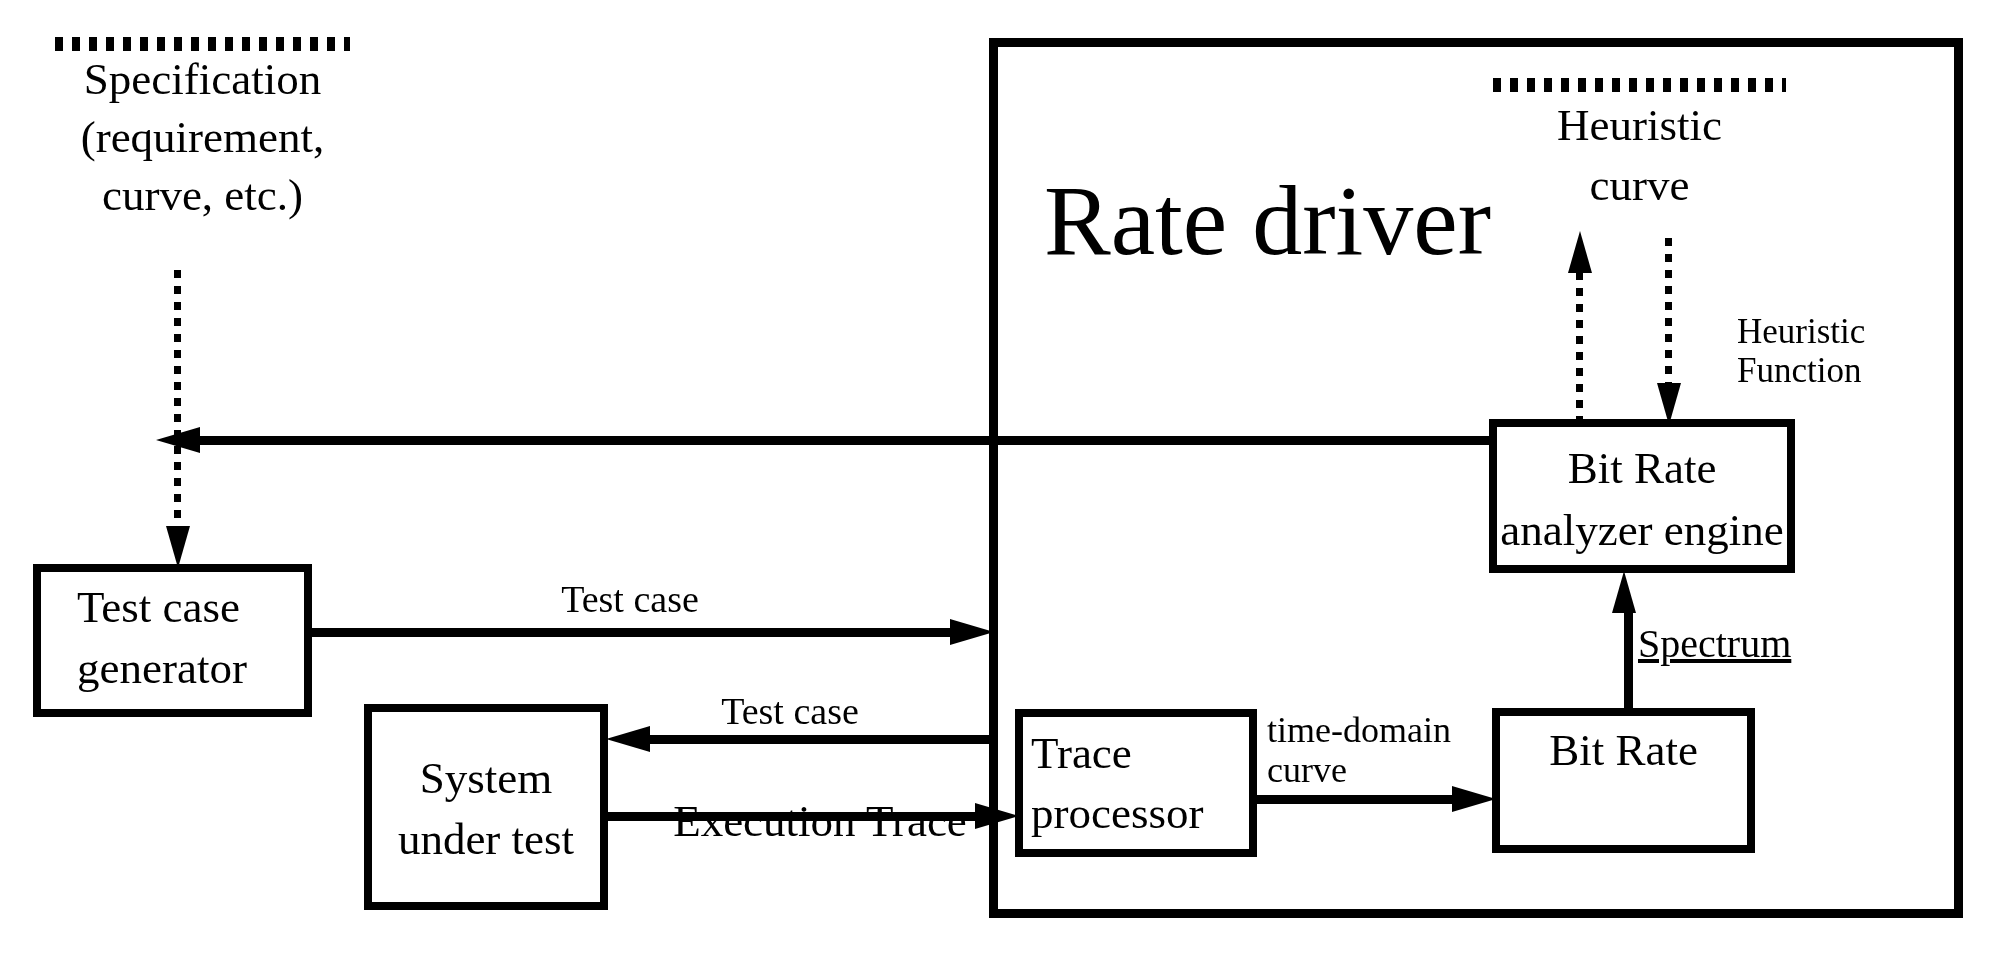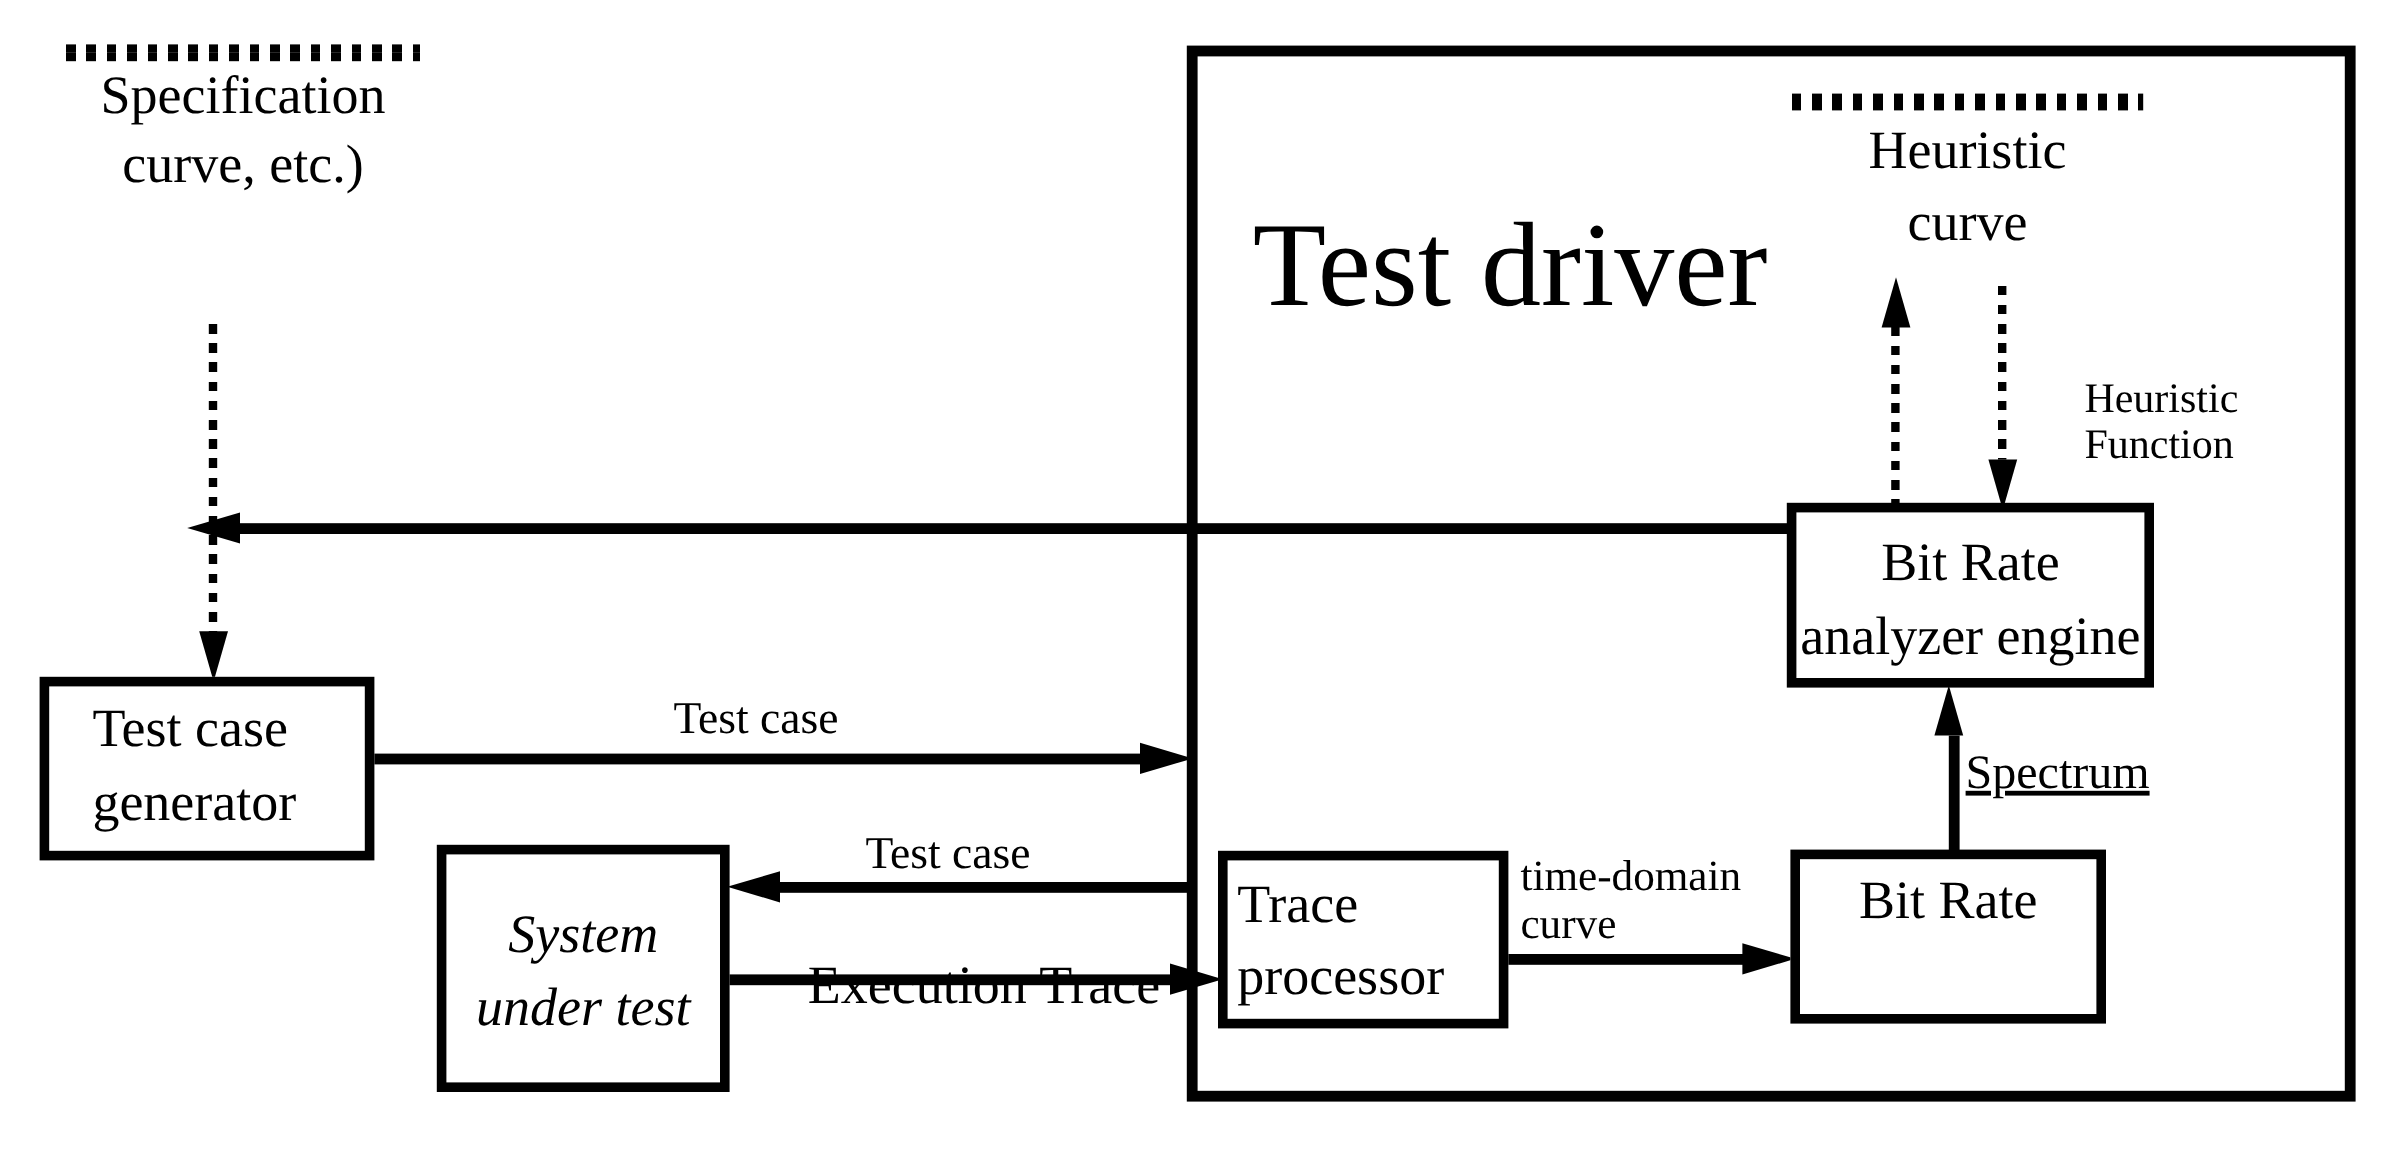--- a/index.html
+++ b/index.html
@@ -24,44 +24,45 @@
   .ah.right{border-width:13px 0 13px 44px;border-left-color:#000;}
   .ah.up{border-width:0 12px 42px 12px;border-bottom-color:#000;}
   .ah.down{border-width:42px 12px 0 12px;border-top-color:#000;}
 </style>
 </head>
 <body>
 
 <div id="canvas">
 
   <div class="bigbox" style="left:989px;top:38px;width:974px;height:880px;"></div>
-  <div class="label" style="left:1044px;top:163px;font-size:100px;">Test driver</div>
+  <div class="label" style="left:1044px;top:163px;font-size:100px;">Rate driver</div>
 
   <div class="dotbox" style="left:55px;top:37px;width:295px;height:231px;">
     <div class="t"></div>
     <div class="b"></div>
     <div class="l"></div>
     <div class="r"></div>
   </div>
   <div class="label center" style="left:55px;top:50px;width:295px;font-size:45px;line-height:58px;">
     <div>Specification</div>
+    <div>(requirement,</div>
     <div>curve, etc.)</div>
   </div>
 
   <div class="vdots" style="left:174px;top:270px;height:258px;"></div>
   <div class="ah down" style="left:166px;top:526px;"></div>
 
   <div class="box" style="left:33px;top:564px;width:279px;height:153px;"></div>
   <div class="label" style="left:77px;top:577px;font-size:45px;line-height:61px;">
     <div>Test case</div>
     <div>generator</div>
   </div>
 
   <div class="box" style="left:364px;top:704px;width:244px;height:206px;"></div>
-  <div class="label center" style="left:364px;top:748px;width:244px;font-size:45px;line-height:61px;font-style:italic;">
+  <div class="label center" style="left:364px;top:748px;width:244px;font-size:45px;line-height:61px;">
     <div>System</div>
     <div>under test</div>
   </div>
 
   <div class="dotbox" style="left:1493px;top:78px;width:293px;height:155px;">
     <div class="t"></div>
     <div class="b"></div>
     <div class="l"></div>
     <div class="r"></div>
   </div>

